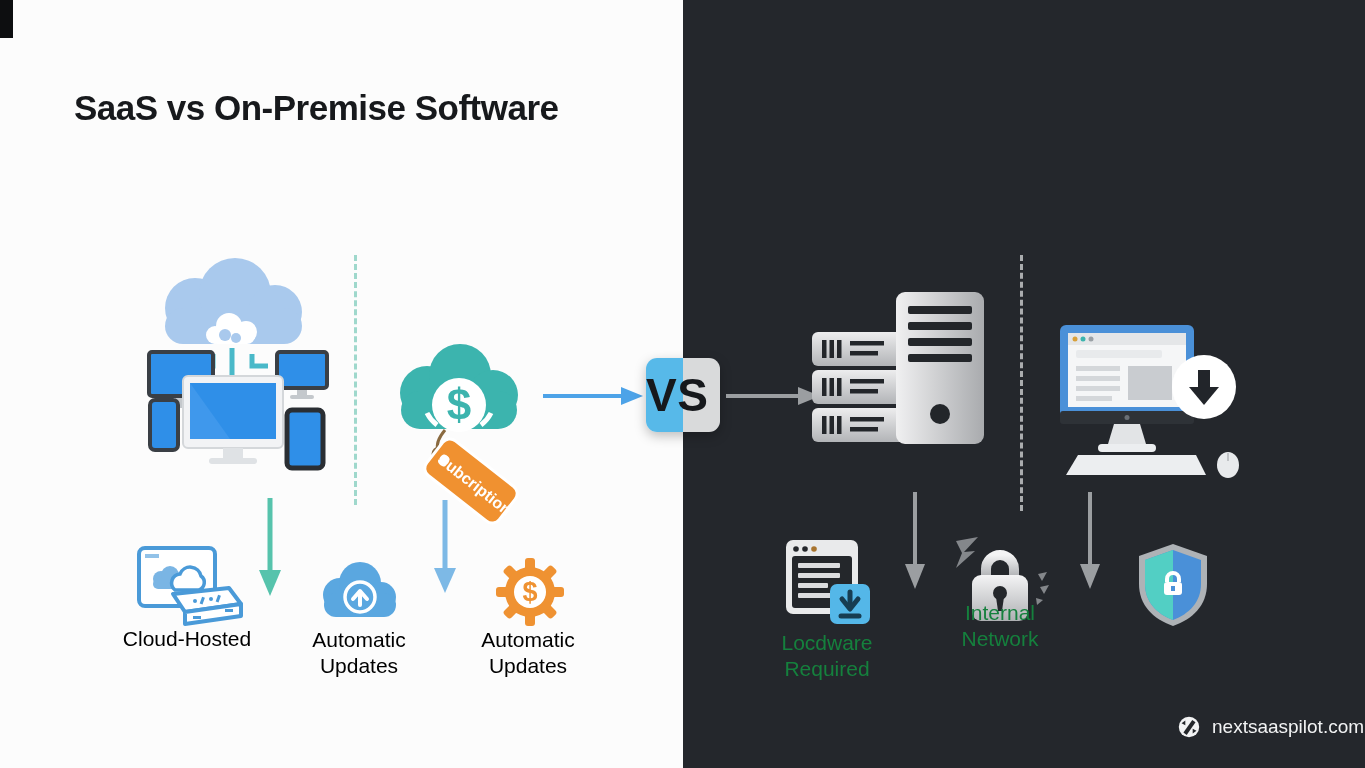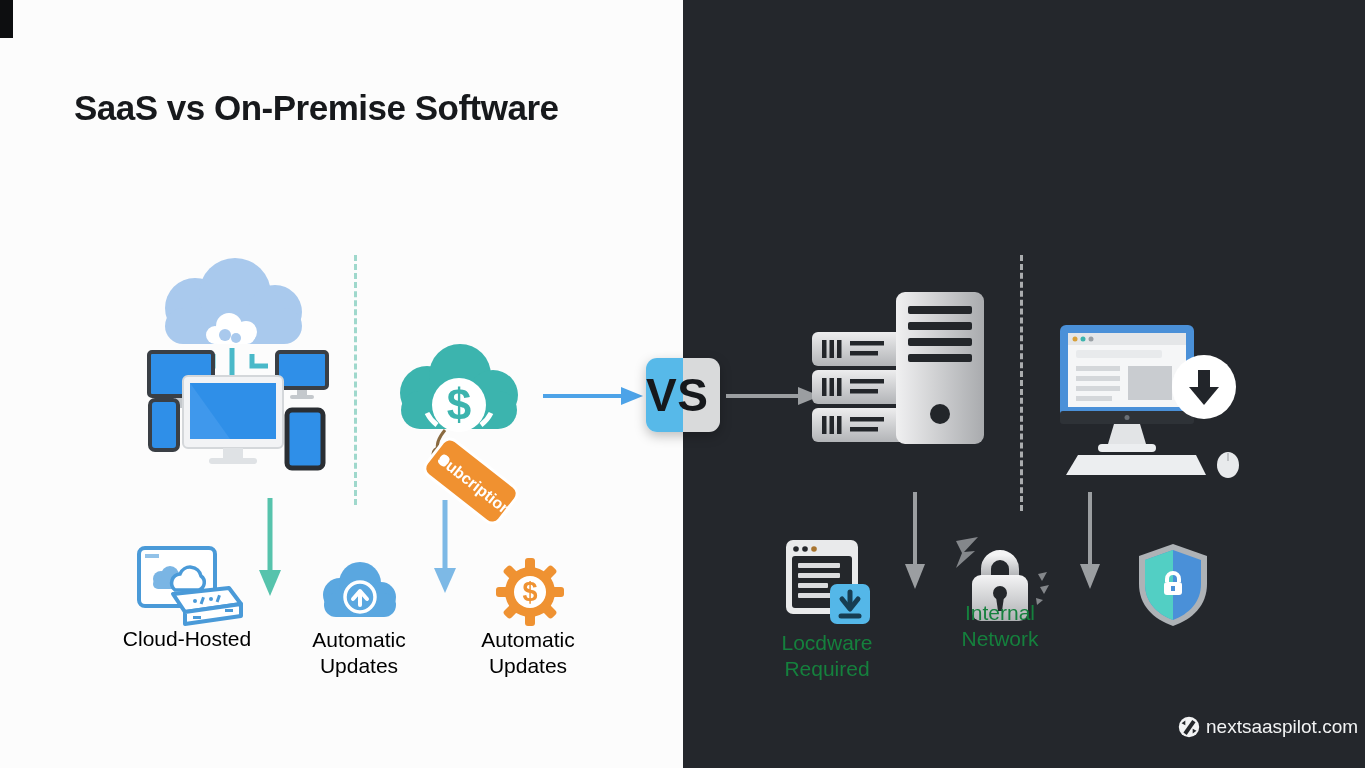--- a/index.html
+++ b/index.html
@@ -27,21 +27,21 @@
     display:flex;align-items:center;justify-content:flex-start;
     font-size:46px;font-weight:800;color:#16181c;letter-spacing:0.5px;
     box-shadow:0 4px 12px rgba(0,0,0,0.25);
   }
   .feature-label{
     position:absolute;font-size:21px;line-height:26px;font-weight:500;
     text-align:center;color:#000000;
   }
   .feature-label.dark{color:#15803d;}
   .watermark{
-    position:absolute;left:1176px;top:714px;display:flex;align-items:center;gap:4px;
+    position:absolute;left:1176px;top:714px;display:flex;align-items:center;gap:10px;
     color:#f2f3f4;font-size:19px;font-weight:500;white-space:nowrap;
   }
   svg{display:block;}
 </style>
 </head>
 <body>
 
 <div id="stage">
 
   <div class="half-right"></div>

